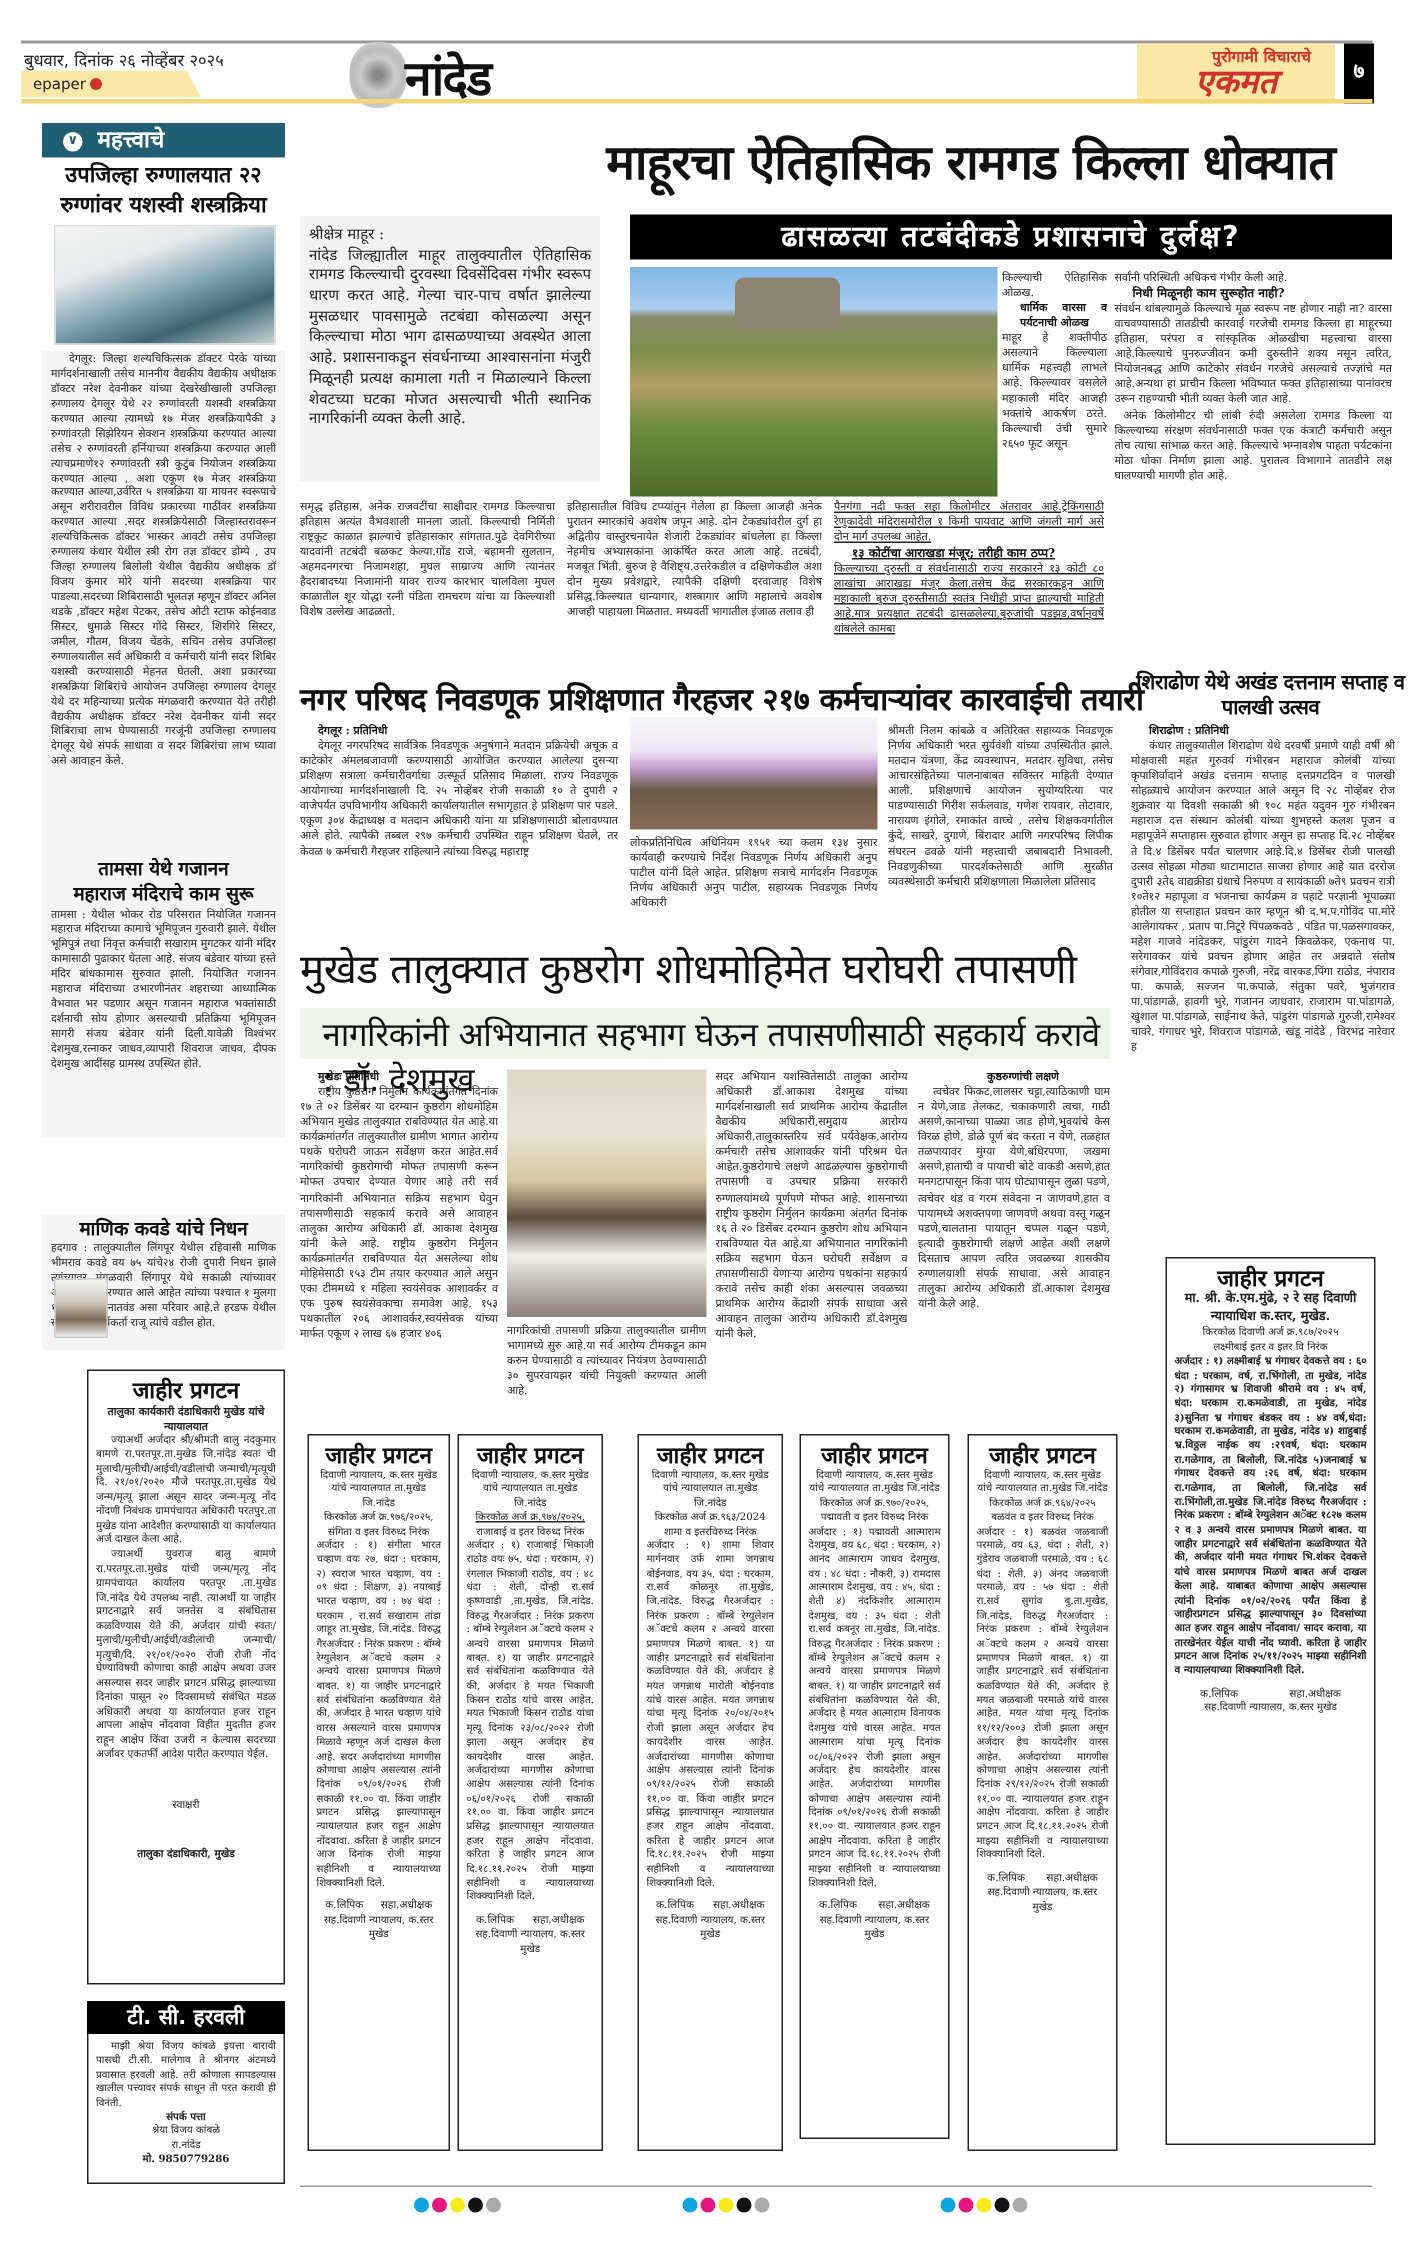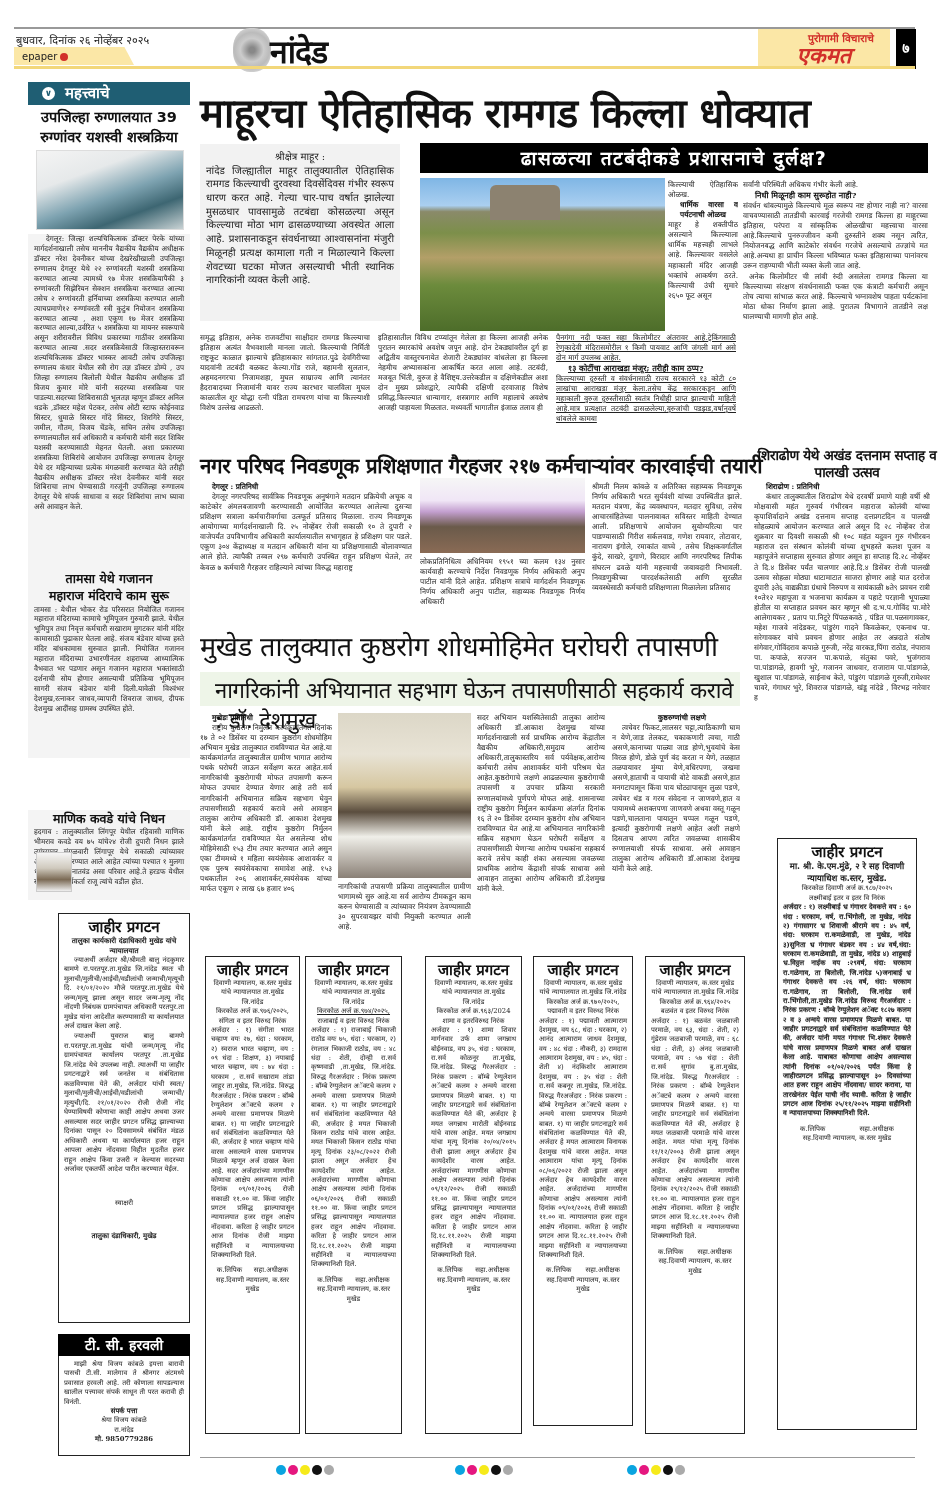--- a/index.html
+++ b/index.html
@@ -20,23 +20,23 @@
 
   
   .sect-bar { left: 28px; top: 82px; width: 162px; height: 23px; background: #1f5e73; color: #fff; font-family: "DejaVu Sans", sans-serif; font-weight: bold; font-size: 15px; padding-left: 14px; line-height: 23px; }
   .sect-bar .chev { display: inline-block; width: 13px; height: 13px; border-radius: 50%; background: #fff; color: #1f5e73; font-size: 9px; text-align: center; line-height: 13px; vertical-align: 2px; margin-right: 10px; }
   .left-head { left: 28px; top: 108px; width: 162px; text-align: center; font-family: "DejaVu Sans", sans-serif; font-weight: bold; font-size: 14.5px; line-height: 1.35; color: #111; }
   .left-photo { left: 36px; top: 150px; width: 148px; height: 80px; background: linear-gradient(160deg, #f4f4f4 0%, #e6e9ea 30%, #7ea3b1 55%, #3d6672 75%, #c8d2d4 100%); border: 1px solid #ddd; }
   .col-left { left: 28px; width: 162px; text-align: justify; background: #f4f4f4; padding: 0 6px; }
   .sub-head { text-align: center; font-family: "DejaVu Sans", sans-serif; font-weight: bold; font-size: 12.5px; color: #111; }
 
   
-  .main-head { left: 200px; top: 90px; width: 690px; font-family: "DejaVu Sans", sans-serif; font-weight: bold; font-size: 40px; letter-spacing: -0.5px; color: #111; line-height: 1.15; }
+  .main-head { left: 200px; top: 90px; width: 690px; font-family: "DejaVu Sans", sans-serif; font-weight: bold; font-size: 32px; letter-spacing: -0.5px; color: #111; line-height: 1.15; text-align: right; }
   .box-intro { left: 200px; top: 144px; width: 200px; height: 177px; background: #f2f2f2; padding: 6px 6px; font-size: 10px; line-height: 1.37; text-align: justify; }
-  .box-intro .place { text-align: center; display: block; }
+  .box-intro .place { text-align: left; display: block; }
   .black-bar { left: 420px; top: 143px; width: 508px; height: 30px; background: #000; color: #fff; font-family: "DejaVu Sans", sans-serif; font-size: 19px; font-weight: bold; text-align: center; line-height: 30px; letter-spacing: 1.5px; }
   .fort-photo { left: 420px; top: 178px; width: 245px; height: 153px; background: linear-gradient(180deg, #7fb6e5 0%, #aacff0 18%, #8a8a6a 22%, #7c8f4a 36%, #b39f68 52%, #6c8b3c 70%, #4d6d2a 100%); }
   .fort-top { left: 490px; top: 185px; width: 70px; height: 35px; background: #8c8270; border-radius: 6px 6px 0 0; }
   .txt { position: absolute; text-align: justify; font-size: 7.3px; line-height: 1.38; }
   .bold { font-weight: bold; color: #111; margin-left: 12px; }
 
   .head2 { font-family: "DejaVu Sans", sans-serif; font-weight: bold; color: #111; letter-spacing: -0.3px; }
   .h-nagar { left: 200px; top: 452px; font-size: 20.5px; }
   .h-shira { left: 752px; top: 447px; width: 190px; text-align: center; font-size: 13.5px; line-height: 1.25; }
   .train-photo { left: 420px; top: 478px; width: 165px; height: 75px; background: linear-gradient(180deg, #f6f6f6 0%, #f0e6f6 30%, #c39fcf 45%, #6a5a4a 65%, #8a6b55 100%); }
@@ -68,21 +68,21 @@
 <div class="abs city-logo"></div>
 <div class="abs city">नांदेड</div>
 <div class="abs brand">
   <div class="tag">पुरोगामी विचाराचे</div>
   <div class="name">एकमत</div>
 </div>
 <div class="abs pageno">७</div>
 <div class="abs mast-bottom"></div>
 
 <div class="abs sect-bar"><span class="chev">∨</span><span>महत्त्वाचे</span></div>
-<div class="abs left-head">उपजिल्हा रुग्णालयात 39 रुग्णांवर यशस्वी शस्त्रक्रिया</div>
+<div class="abs left-head">उपजिल्हा रुग्णालयात २२ रुग्णांवर यशस्वी शस्त्रक्रिया</div>
 <div class="abs left-photo"></div>
 <div class="abs col-left" style="top:234px;height:336px;">
   <div style="text-indent:12px;">देगलूर: जिल्हा शल्यचिकित्सक डॉक्टर पेरके यांच्या मार्गदर्शनाखाली तसेच माननीय वैद्यकीय वैद्यकीय अधीक्षक डॉक्टर नरेश देवनीकर यांच्या देखरेखीखाली उपजिल्हा रुग्णालय देगलूर येथे २२ रुग्णांवरती यशस्वी शस्त्रक्रिया करण्यात आल्या त्यामध्ये १७ मेजर शस्त्रक्रियापैकी ३ रुग्णांवरती सिझेरियन सेक्शन शस्त्रक्रिया करण्यात आल्या तसेच २ रुग्णांवरती हर्नियाच्या शस्त्रक्रिया करण्यात आली त्याचप्रमाणे१२ रुग्णांवरती स्त्री कुटुंब नियोजन शस्त्रक्रिया करण्यात आल्या , अशा एकूण १७ मेजर शस्त्रक्रिया करण्यात आल्या,उर्वरित ५ शस्त्रक्रिया या मायनर स्वरूपाचे असून शरीरावरील विविध प्रकारच्या गाठींवर शस्त्रक्रिया करण्यात आल्या .सदर शस्त्रक्रियेसाठी जिल्हास्तरावरून शल्यचिकित्सक डॉक्टर भास्कर आवटी तसेच उपजिल्हा रुग्णालय कंधार येथील स्त्री रोग तज्ञ डॉक्टर डोम्पे , उप जिल्हा रुग्णालय बिलोली येथील वैद्यकीय अधीक्षक डॉ विजय कुमार मोरे यांनी सदरच्या शस्त्रक्रिया पार पाडल्या.सदरच्या शिबिरासाठी भूलतज्ञ म्हणून डॉक्टर अनिल थडके ,डॉक्टर महेश पेटकर, तसेच ओटी स्टाफ कोईनवाड सिस्टर, धुमाळे सिस्टर गोंदे सिस्टर, शिरगिरे सिस्टर, जमील, गौतम, विजय चेंडके, सचिन तसेच उपजिल्हा रुग्णालयातील सर्व अधिकारी व कर्मचारी यांनी सदर शिबिर यशस्वी करण्यासाठी मेहनत घेतली. अशा प्रकारच्या शस्त्रक्रिया शिबिरांचे आयोजन उपजिल्हा रुग्णालय देगलूर येथे दर महिन्याच्या प्रत्येक मंगळवारी करण्यात येते तरीही वैद्यकीय अधीक्षक डॉक्टर नरेश देवनीकर यांनी सदर शिबिराचा लाभ घेण्यासाठी गरजूंनी उपजिल्हा रुग्णालय देगलूर येथे संपर्क साधावा व सदर शिबिरांचा लाभ घ्यावा असे आवाहन केले.</div>
 </div>
 <div class="abs col-left" style="top:570px;height:188px;">
   <div class="sub-head">तामसा येथे गजानन</div>
   <div class="sub-head">महाराज मंदिराचे काम सुरू</div>
   <div>तामसा : येथील भोकर रोड परिसरात नियोजित गजानन महाराज मंदिराच्या कामाचे भूमिपूजन गुरुवारी झाले. येथील भूमिपुत्र तथा निवृत्त कर्मचारी सखाराम मुगटकर यांनी मंदिर कामासाठी पुढाकार घेतला आहे. संजय बंडेवार यांच्या हस्ते मंदिर बांधकामास सुरुवात झाली. नियोजित गजानन महाराज मंदिराच्या उभारणीनंतर शहराच्या आध्यात्मिक वैभवात भर पडणार असून गजानन महाराज भक्तांसाठी दर्शनाची सोय होणार असल्याची प्रतिक्रिया भूमिपूजन सागरी संजय बंडेवार यांनी दिली.यावेळी विश्वंभर देशमुख,रत्नाकर जाधव,व्यापारी शिवराज जाधव, दीपक देशमुख आदींसह ग्रामस्थ उपस्थित होते.</div>
 </div>
 <div class="abs col-left" style="top:810px;height:90px;">

